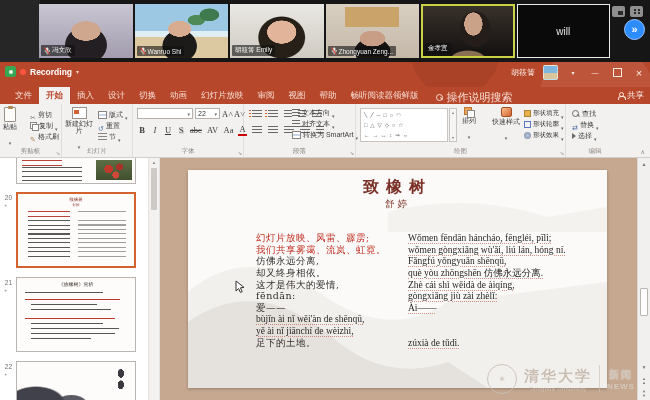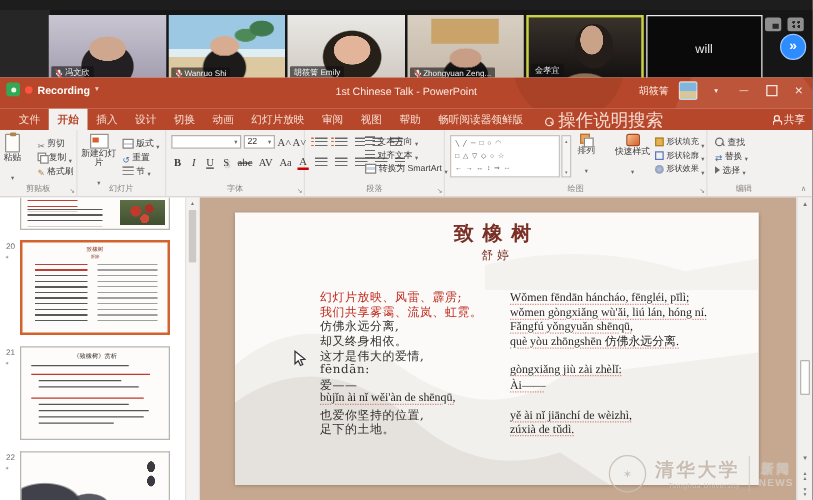--- a/index.html
+++ b/index.html
@@ -1,20 +1,20 @@
 <!DOCTYPE html>
 <html><head>
 <meta charset="utf-8">
 <style>
   *{box-sizing:border-box;margin:0;padding:0;font-family:"Liberation Sans","DejaVu Sans",sans-serif;}
   html,body{width:650px;height:400px;overflow:hidden;background:#1d1d1d;}
   #app{position:relative;width:650px;height:400px;}
 
   
-  .strip{position:absolute;left:0;top:8px;width:650px;height:62px;background:linear-gradient(90deg,#262626 0 40px,#161616 40px);}
+  .strip{position:absolute;left:0;top:0;width:650px;height:62px;background:linear-gradient(90deg,#262626 0 40px,#161616 40px);}
   .tiles{position:absolute;left:39px;top:4px;display:flex;gap:2px;}
   .tile{position:relative;width:93.5px;height:54px;background:#000;overflow:hidden;flex:none;}
   .tile.active{border:2px solid #cbd147;}
   .tile.textonly{border:1px solid #ececec;display:flex;align-items:center;justify-content:center;}
   .t1{background:radial-gradient(ellipse 24px 16px at 50% 50%,#cfa68e 60%,transparent 62%),radial-gradient(ellipse 34px 30px at 50% 76%,#241f23 60%,transparent 63%),linear-gradient(180deg,#c9c6d2,#a29cae);}
   .t2{background:radial-gradient(ellipse 19px 13px at 48% 46%,#d8ac90 60%,transparent 62%),radial-gradient(ellipse 28px 26px at 48% 78%,#1d1a1a 60%,transparent 63%),radial-gradient(ellipse 17px 11px at 80% 20%,#3e7a4e 55%,transparent 60%),radial-gradient(ellipse 15px 9px at 66% 30%,#4e8a58 55%,transparent 60%),linear-gradient(180deg,#9cc8e4 0 50%,#dfeef2 50% 62%,#dcc9a2 62%);}
   .t3{background:radial-gradient(ellipse 24px 19px at 55% 52%,#e2b49a 60%,transparent 62%),radial-gradient(ellipse 38px 34px at 55% 62%,#262019 60%,transparent 63%),linear-gradient(180deg,#eae8e4,#cfcac2);}
   .t4{background:radial-gradient(ellipse 21px 13px at 50% 64%,#c99e86 60%,transparent 62%),radial-gradient(ellipse 29px 22px at 50% 88%,#171414 60%,transparent 63%),linear-gradient(#caa36b,#caa36b) 50% 3px/54px 20px no-repeat,linear-gradient(#5d6e52,#7d8b66) 50% 5px/48px 15px no-repeat,linear-gradient(180deg,#d8cfc2,#c4b8a8);}
   .t5{background:radial-gradient(ellipse 15px 19px at 56% 36%,#caa287 60%,transparent 62%),radial-gradient(ellipse 25px 29px at 58% 46%,#241d19 60%,transparent 63%),radial-gradient(ellipse 30px 16px at 50% 108%,#8a6f52 55%,transparent 62%),linear-gradient(180deg,#39322b,#131010);}
   .t6{background:#0a0a0a;}
@@ -44,21 +44,21 @@
   .tb-avatar{width:15px;height:15px;border-radius:2px;background:linear-gradient(180deg,#7fb6e0 0 55%,#d9c59a 55%);border:1px solid rgba(255,255,255,.5);}
   .wc{width:14px;height:14px;display:flex;align-items:center;justify-content:center;color:#fbe9e2;font-size:9px;}
   .wc.min::after{content:"—";font-size:7px;}
   .wc.res::after{content:"";width:7px;height:7px;border:1px solid #fbe9e2;}
   .wc.opts::after{content:"▾";font-size:6px;}
   .wc.close::after{content:"×";font-size:11px;}
 
   .tabrow{position:absolute;left:0;top:25px;width:650px;height:17px;background:#b7472a;display:flex;align-items:stretch;padding-left:8px;}
   .tab{font-size:8.5px;color:#f7ddd3;padding:3px 7px 2px;white-space:nowrap;}
   .tab.active{background:#f3f1f0;color:#b7472a;font-weight:bold;}
-  .searchbox{display:flex;align-items:center;gap:4px;margin-left:10px;color:#f7ddd3;font-size:14px;padding-top:3px;}
+  .searchbox{display:flex;align-items:center;gap:4px;margin-left:10px;color:#f7ddd3;font-size:11px;padding-top:3px;}
   .mag{width:7px;height:7px;position:relative;flex:none;}
   .mag::before{content:"";position:absolute;left:0;top:0;width:5px;height:5px;border:1px solid #f7ddd3;border-radius:50%;}
   .mag::after{content:"";position:absolute;left:4.6px;top:4.6px;width:3px;height:1px;background:#f7ddd3;transform:rotate(45deg);}
   .share{position:absolute;right:6px;top:28px;display:flex;align-items:center;gap:3px;color:#fbe9e2;font-size:8.5px;}
   .person{width:7px;height:8px;position:relative;}
   .person::before{content:"";position:absolute;left:2px;top:0;width:3.4px;height:3.4px;border-radius:50%;border:1px solid #fbe9e2;}
   .person::after{content:"";position:absolute;left:0.5px;top:4.4px;width:6px;height:3px;border:1px solid #fbe9e2;border-bottom:none;border-radius:3px 3px 0 0;}
 
   
   .ribbon{position:absolute;left:0;top:42px;width:650px;height:54px;background:#f3f1f0;border-bottom:1px solid #d2ceca;}
@@ -153,21 +153,21 @@
   .s-author{position:absolute;left:0;right:0;top:28px;text-align:center;font-size:9.5px;letter-spacing:3px;color:#7a3026;font-family:"DejaVu Serif",serif;}
   .poem{position:absolute;left:68px;top:62px;right:2px;}
   .poem-row{display:flex;height:11.7px;align-items:baseline;}
   .poem-row .cn{width:152px;font-size:9.5px;color:#332f2c;font-family:"DejaVu Serif","Liberation Serif",serif;letter-spacing:.5px;white-space:nowrap;}
   .poem-row.red .cn{color:#bf2a1e;}
   .poem-row .py{font-size:9.5px;color:#211f1e;font-family:"Liberation Serif","DejaVu Serif",serif;white-space:nowrap;text-decoration:underline dotted rgba(192,60,40,.55);text-underline-offset:2px;}
   .cursor{position:absolute;left:47px;top:110px;}
   .watermark{position:absolute;right:2px;bottom:6px;display:flex;align-items:center;gap:7px;opacity:.9;}
   .seal{width:30px;height:30px;border-radius:50%;border:1.5px solid #c9bfb6;display:flex;align-items:center;justify-content:center;}
   .seal::after{content:"✶";font-size:9px;color:#c9bfb6;}
-  .wm-name{text-align:right;}
+  .wm-name{text-align:center;}
   .wm-cn{font-size:15px;font-weight:bold;color:#c5b9ae;font-family:"DejaVu Serif",serif;letter-spacing:2px;text-shadow:0 0 1px rgba(255,255,255,.8);}
   .wm-en{font-size:5.5px;color:#cfc5bb;letter-spacing:.5px;}
   .wm-div{width:1px;height:28px;background:#c9bfb6;opacity:.7;}
   .wm-news{text-align:center;}
   .wm-news-cn{font-size:10px;font-weight:bold;color:#ccc2b8;letter-spacing:2px;text-shadow:0 0 1px rgba(255,255,255,.8);}
   .wm-news-en{font-size:8px;font-weight:bold;color:#d6ccc2;letter-spacing:1px;}
 
   .vscroll{position:absolute;left:637px;top:0;width:13px;height:242px;background:#f2f0ee;border-left:1px solid #dbd7d3;}
   .vscroll .up{position:absolute;left:0;right:0;top:3px;text-align:center;font-size:5px;color:#777;}
   .vscroll .up::after{content:"▲";}
@@ -243,21 +243,20 @@
 
   <div class="ppt">
 
     <div class="titlebar">
       <div class="rec">
         <span class="rec-shield"></span>
         <span class="rec-dot"></span>
         <span class="rec-label">Recording</span>
         <span class="rec-caret"></span>
       </div>
-      <div class="wtitle">1st Chinese Talk - PowerPoint</div>
       <div class="tb-right">
         <span class="tb-user">胡筱箐</span>
         <span class="tb-avatar"></span>
         <span class="wc opts"></span>
         <span class="wc min"></span>
         <span class="wc res"></span>
         <span class="wc close"></span>
       </div>
     </div>
 
@@ -537,38 +536,38 @@
                 <span class="py">Fǎngfú yǒngyuǎn shēnqū,</span>
               </div>
 
               <div class="poem-row">
                 <span class="cn">却又终身相依。</span>
                 <span class="py">què yòu zhōngshēn 仿佛永远分离.</span>
               </div>
 
               <div class="poem-row">
                 <span class="cn">这才是伟大的爱情,</span>
+                <span class="py">Zhè cái shì wěidà de àiqíng,</span>
               </div>
 
               <div class="poem-row">
                 <span class="cn">fēndān:</span>
                 <span class="py">gòngxiǎng jiù zài zhèlǐ:</span>
               </div>
 
               <div class="poem-row">
                 <span class="cn">爱——</span>
                 <span class="py">Ài——</span>
               </div>
 
               <div class="poem-row">
                 <span class="py">bùjǐn ài nǐ wěi'àn de shēnqū,</span>
               </div>
 
               <div class="poem-row">
-                <span class="cn">也爱你坚持的位置,</span>
                 <span class="py">yě ài nǐ jiānchí de wèizhì,</span>
               </div>
 
               <div class="poem-row">
                 <span class="cn">足下的土地。</span>
                 <span class="py">zúxià de tǔdì.</span>
               </div>
             </div>
           <svg class="cursor" width="10" height="14">
             <path d="M1,1 L1,11 L3.6,8.6 L5.4,12.4 L7.2,11.6 L5.4,7.8 L9,7.4 Z" fill="#fff" stroke="#333" stroke-width="1"></path>

